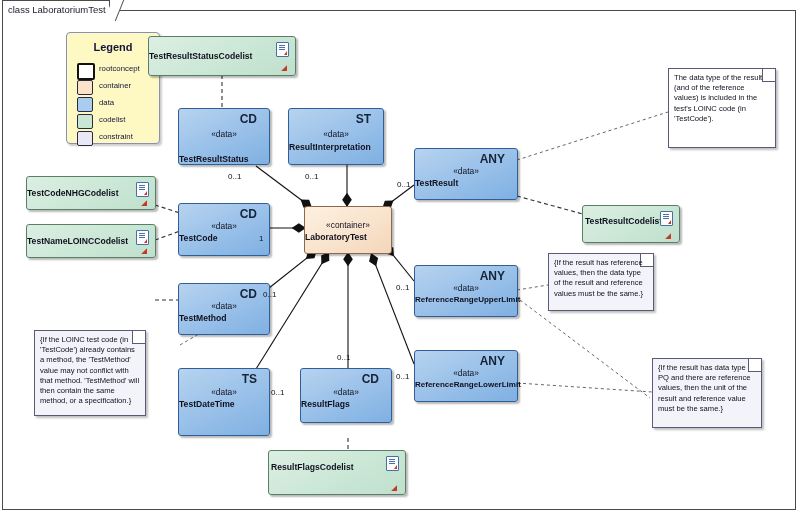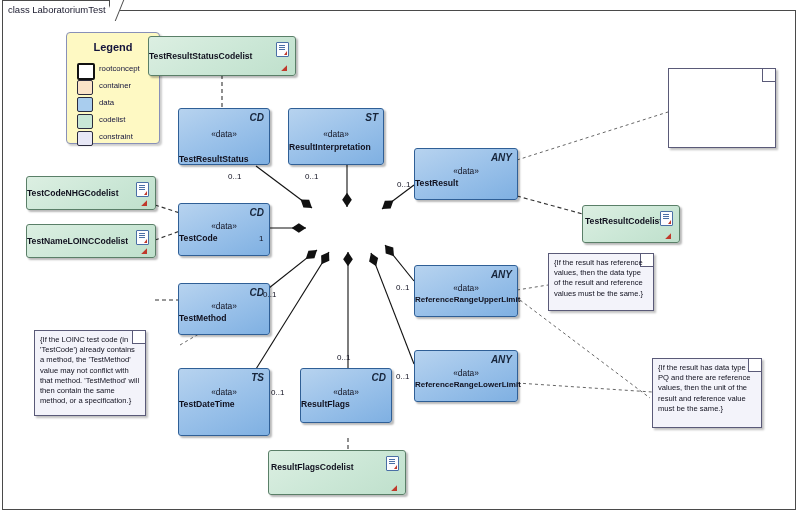--- a/index.html
+++ b/index.html
@@ -13,21 +13,21 @@
   .title-tab:after{content:"";position:absolute;right:-11px;top:-1px;width:12px;height:21px;
              border-right:1px solid #4a4a4a;background:#fff;
              transform:skewX(-22deg);box-sizing:border-box;}
   .title-text{position:absolute;left:8px;top:4px;font-size:9.5px;color:#1a1a2e;white-space:nowrap;z-index:3;}
 
   
   .node{position:absolute;box-sizing:border-box;border:1px solid #2a4a75;border-radius:3px;
         box-shadow:2px 2px 2px rgba(0,0,0,0.28);}
   .node .nm{position:absolute;left:0;right:0;font-size:8.6px;font-weight:bold;color:#10101e;}
   .node .st{position:absolute;left:0;right:0;text-align:center;font-size:8.4px;color:#10101e;}
-  .node .tag{position:absolute;right:5px;top:3px;font-size:10px;font-style:italic;font-weight:bold;color:#16243a;}
+  .node .tag{position:absolute;right:12px;top:3px;font-size:12px;font-weight:bold;color:#16243a;}
 
   .data-node{background:linear-gradient(155deg,#b7d3ef 0%,#9dc3ea 45%,#7fb0e2 100%);border-color:#2f5f96;}
   .container-node{background:linear-gradient(150deg,#fdf0e0 0%,#f8e2cb 60%,#f3d6b8 100%);border-color:#8a6a4a;}
   .codelist-node{background:linear-gradient(150deg,#dcefe2 0%,#cbe7d6 55%,#bfe0cc 100%);border-color:#5a7f68;}
 
   
   .note{position:absolute;box-sizing:border-box;background:#f3f3fa;border:1px solid #5a5a78;
         box-shadow:2px 2px 2px rgba(0,0,0,0.25);}
   .note .fold{position:absolute;right:0;top:0;width:12px;height:12px;background:#ffffff;
         border-left:1px solid #5a5a78;border-bottom:1px solid #5a5a78;}
@@ -189,20 +189,24 @@
     <div class="st" style="top:17px">«data»</div>
     <div class="nm" style="top:29px">TestCode</div>
   </div>
 
   <div class="node data-node" style="left:178px;top:283px;width:92px;height:52px">
     <div class="tag">CD</div>
     <div class="st" style="top:17px">«data»</div>
     <div class="nm" style="top:29px">TestMethod</div>
   </div>
 
+  <div class="node container-node" style="left:304px;top:206px;width:88px;height:48px">
+    <div class="st" style="top:13px">«container»</div>
+    <div class="nm" style="top:25px">LaboratoryTest</div>
+  </div>
 
   <div class="node data-node" style="left:414px;top:265px;width:104px;height:52px">
     <div class="tag">ANY</div>
     <div class="st" style="top:17px">«data»</div>
     <div class="nm" style="top:29px;font-size:8px">ReferenceRangeUpperLimit</div>
   </div>
 
   <div class="node data-node" style="left:414px;top:350px;width:104px;height:52px">
     <div class="tag">ANY</div>
     <div class="st" style="top:17px">«data»</div>
@@ -216,20 +220,21 @@
   </div>
 
   <div class="node data-node" style="left:300px;top:368px;width:92px;height:55px">
     <div class="tag">CD</div>
     <div class="st" style="top:18px">«data»</div>
     <div class="nm" style="top:30px">ResultFlags</div>
   </div>
 
   <div class="note note-white" style="left:668px;top:68px;width:108px;height:80px">
     <div class="fold"></div>
+    <div class="txt">The data type of the result (and of the reference values) is included in the test's LOINC code (in 'TestCode').</div>
   </div>
 
   <div class="note" style="left:548px;top:253px;width:106px;height:58px">
     <div class="fold"></div>
     <div class="txt">{If the result has reference values, then the data type of the result and reference values must be the same.}</div>
   </div>
 
   <div class="note" style="left:652px;top:358px;width:110px;height:70px">
     <div class="fold"></div>
     <div class="txt">{If the result has data type PQ and there are reference values, then the unit of the result and reference value must be the same.}</div>

